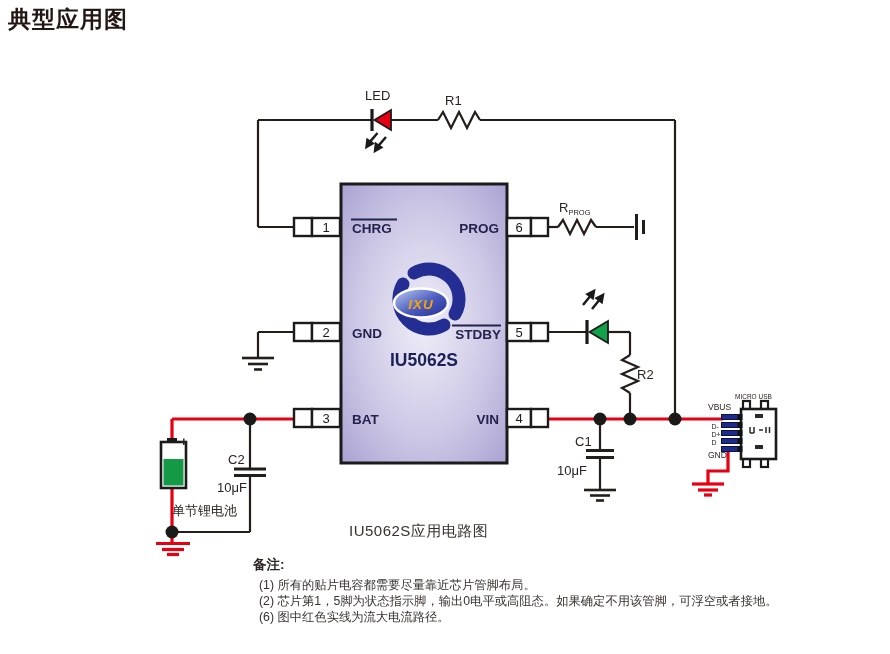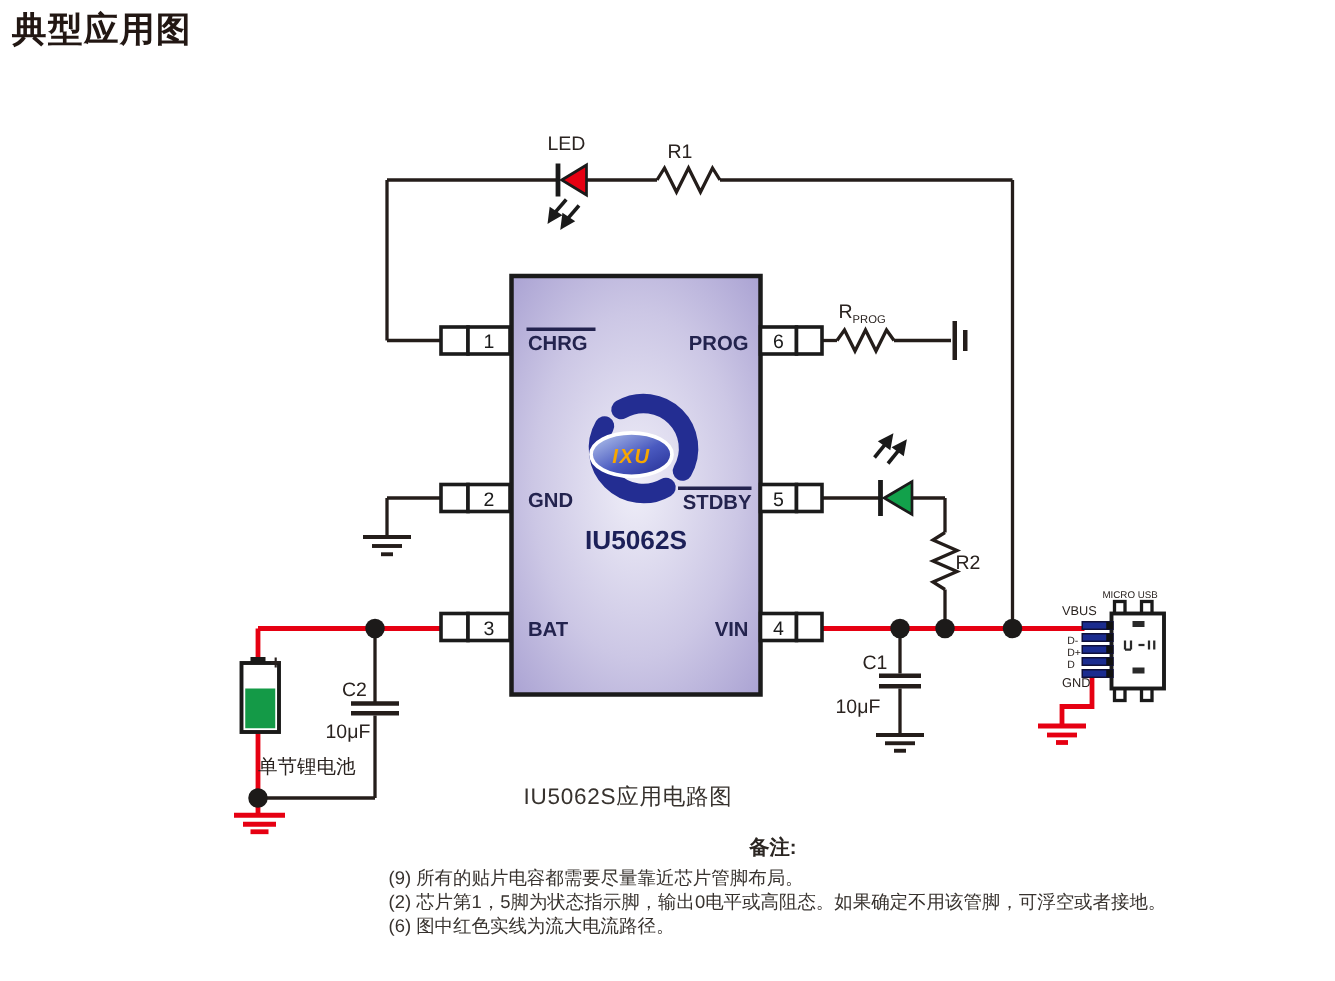--- a/index.html
+++ b/index.html
@@ -4,21 +4,21 @@
 <style>
   html,body{margin:0;padding:0;background:#ffffff;}
   #page{position:relative;width:890px;height:640px;background:#ffffff;overflow:hidden;
         border-right:1px solid #c9c9c9;
         font-family:"Liberation Sans","DejaVu Sans",sans-serif;}
   #doc-title{position:absolute;left:8px;top:4px;font-size:23px;font-weight:bold;
         color:#221713;letter-spacing:1px;}
   #circuit-caption{position:absolute;left:349px;top:490px;font-size:15px;color:#37322e;
         letter-spacing:0.5px;margin-top:32px;}
   #notes{position:absolute;left:253px;top:556px;color:#37322e;}
-  #notes .notes-heading{font-weight:bold;font-size:13.5px;color:#2b2622;margin-bottom:3px;text-align:center;}
+  #notes .notes-heading{font-weight:bold;font-size:13.5px;color:#2b2622;margin-bottom:3px;}
   #notes .note-line{font-size:12.3px;line-height:16px;padding-left:6px;white-space:nowrap;}
   svg text{font-family:"Liberation Sans","DejaVu Sans",sans-serif;}
   .lbl{fill:#2a2320;font-size:13px;}
   .pin-name{fill:#23234e;font-weight:bold;font-size:13.5px;}
   .pin-num{fill:#1b1b1b;font-size:13px;}
   .tiny{fill:#2a2320;}
 </style>
 </head>
 <body>
 
@@ -240,18 +240,18 @@
     <text x="557" y="475" class="lbl">10μF</text>
     <text x="228" y="464" class="lbl">C2</text>
     <text x="217" y="492" class="lbl">10μF</text>
     <text x="172" y="515" class="lbl" font-size="13.5">单节锂电池</text>
   </svg>
 
   <div id="circuit-caption">IU5062S应用电路图</div>
 
   <div id="notes">
     <div class="notes-heading">备注:</div>
-    <div class="note-line">(9) 所有的贴片电容都需要尽量靠近芯片管脚布局。</div>
+    <div class="note-line">(1) 所有的贴片电容都需要尽量靠近芯片管脚布局。</div>
     <div class="note-line">(2) 芯片第1，5脚为状态指示脚，输出0电平或高阻态。如果确定不用该管脚，可浮空或者接地。</div>
     <div class="note-line">(6) 图中红色实线为流大电流路径。</div>
   </div>
 
 </div>
 
 </body></html>

